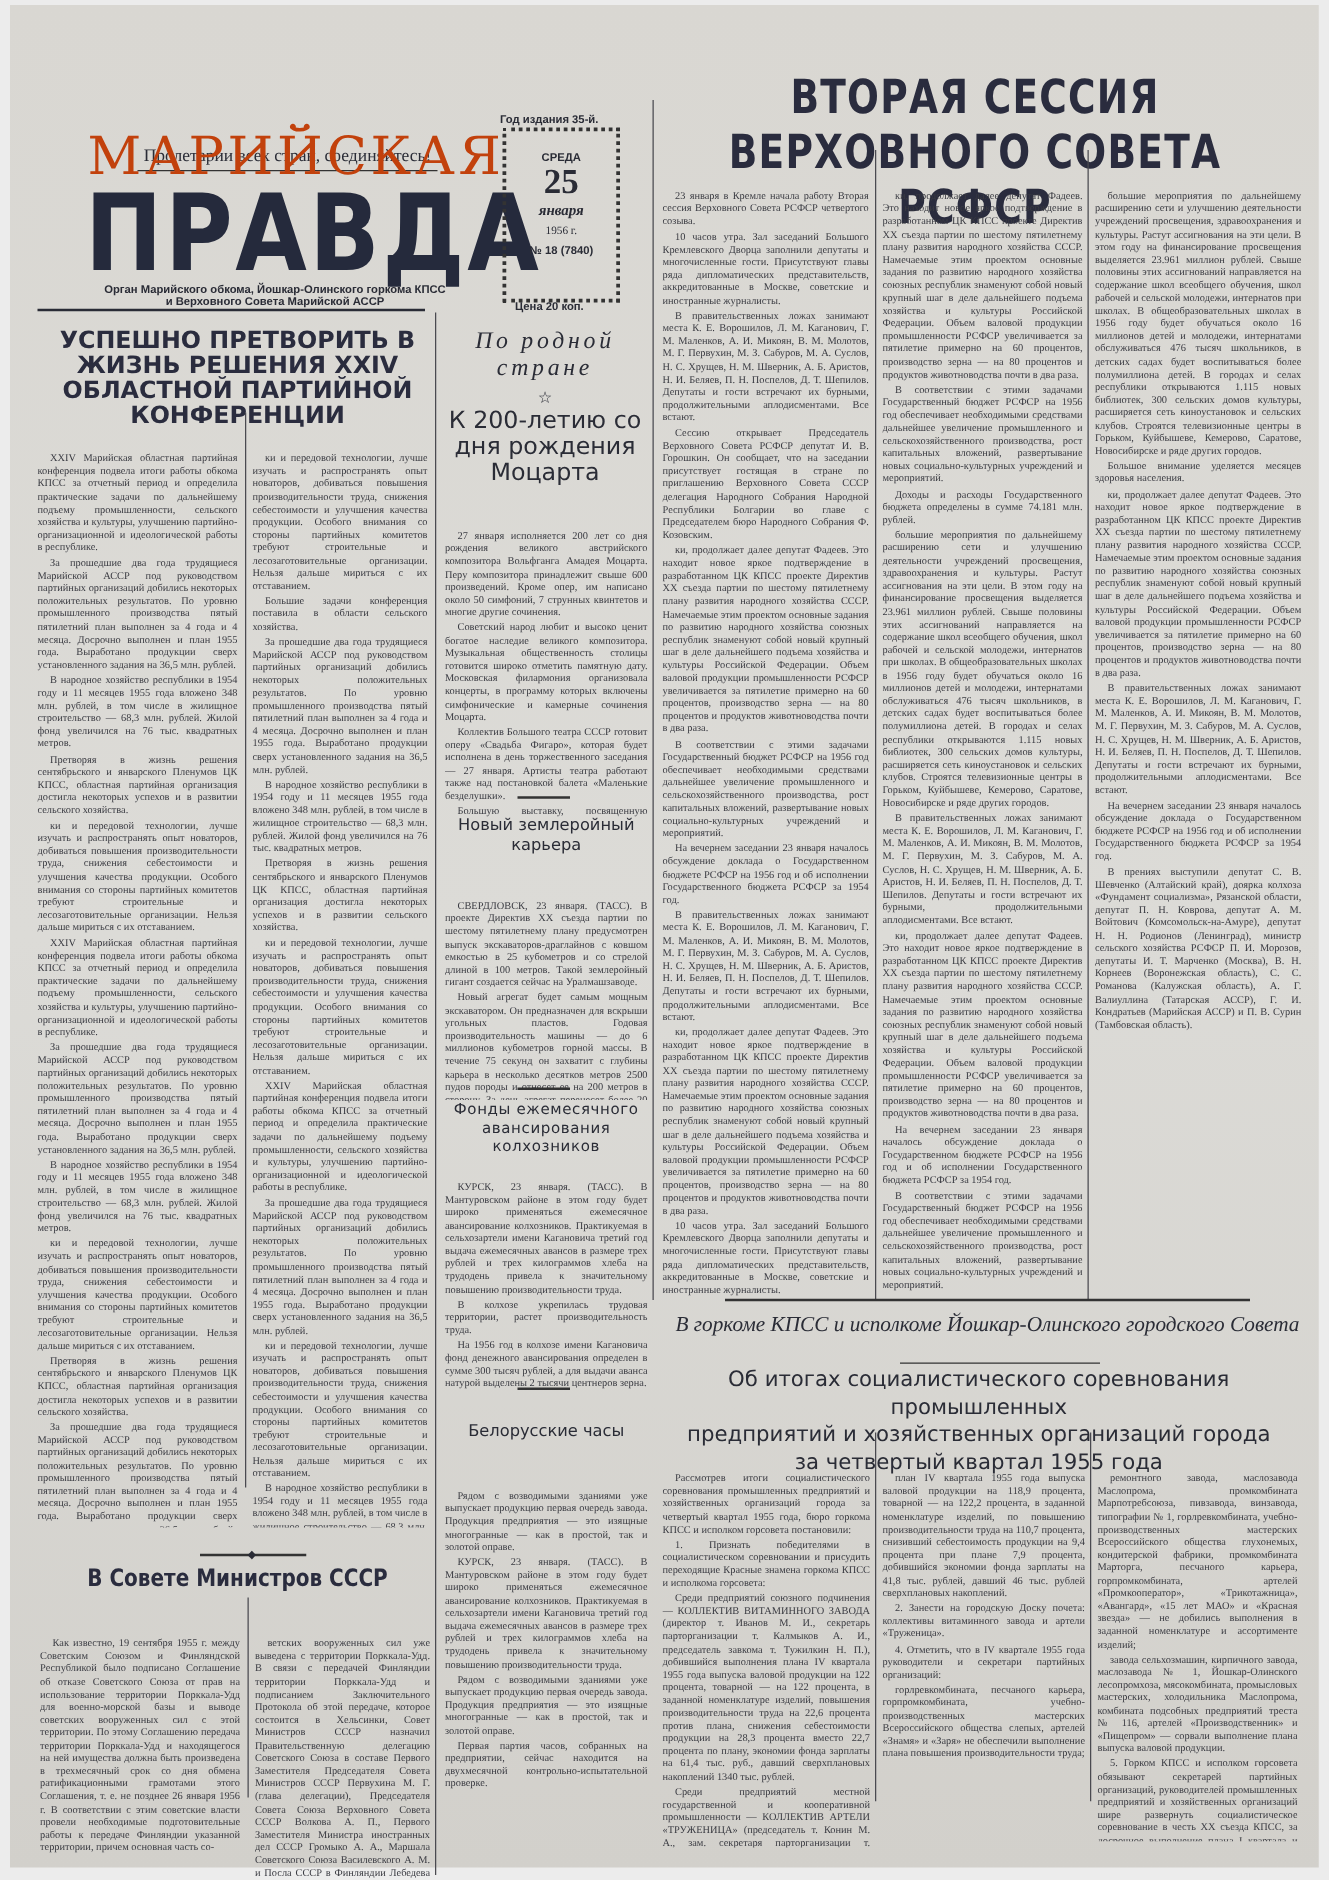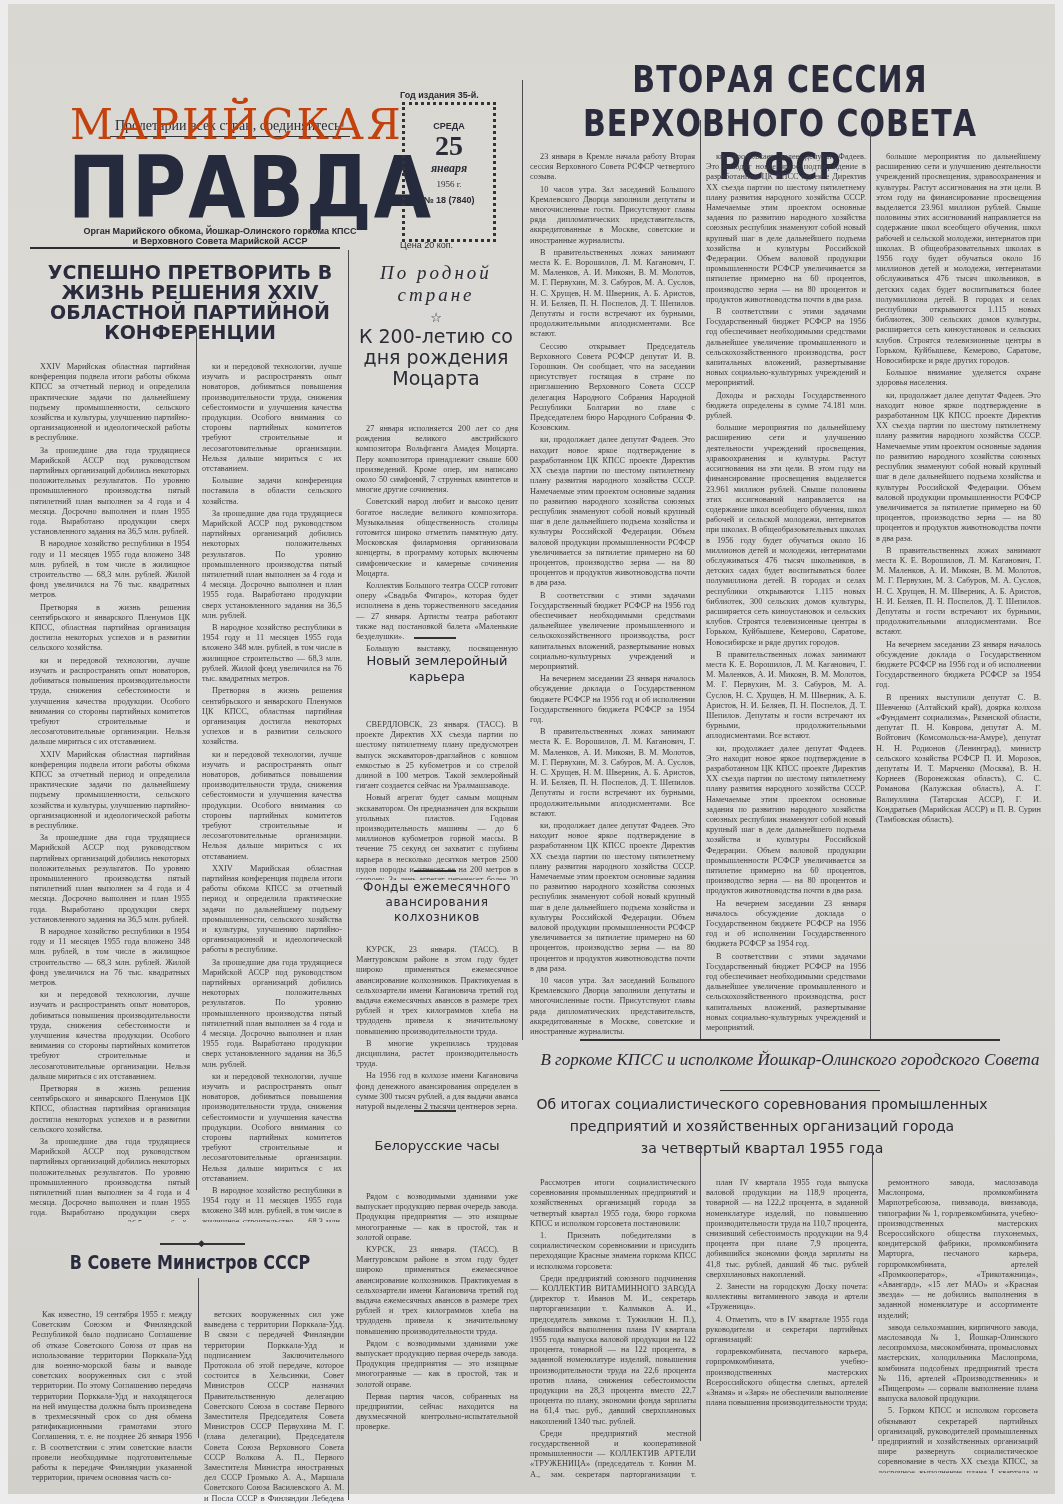--- a/index.html
+++ b/index.html
@@ -15,35 +15,35 @@
   .title2{left:68px;top:148px;width:286px;font-size:74px;font-weight:bold;text-align:center;
           font-family:"DejaVu Sans",sans-serif;color:#252a3c;letter-spacing:2px;line-height:78px;transform:scaleY(1.15);}
   .organ{left:80px;top:226px;width:280px;font-size:9px;text-align:center;font-family:"Liberation Sans",sans-serif;font-weight:bold;}
   .year{left:400px;top:90px;width:120px;font-size:9px;font-family:"Liberation Sans",sans-serif;font-weight:bold;}
   .datebox{left:402px;top:102px;width:88px;height:134px;border:3px dotted #333;text-align:center;}
   .datebox .d{font-size:9px;font-family:"Liberation Sans",sans-serif;font-weight:bold;margin-top:16px;}
   .datebox .n{font-size:28px;font-weight:bold;line-height:30px;}
   .datebox .m{font-size:12px;font-style:italic;font-weight:bold;}
   .datebox .y{font-size:9px;margin-top:3px;}
   .datebox .i{font-size:9px;font-family:"Liberation Sans",sans-serif;font-weight:bold;margin-top:6px;}
-  .price{left:400px;top:240px;width:90px;font-size:9px;font-family:"Liberation Sans",sans-serif;font-weight:normal;}
+  .price{left:412px;top:240px;width:90px;font-size:9px;font-family:"Liberation Sans",sans-serif;font-weight:bold;}
   .rule{height:2px;background:#2a2c36;}
   .vrule{width:1px;background:#4a4a50;}
   .h-bold{font-family:"DejaVu Sans",sans-serif;font-weight:bold;text-align:center;color:#2a2c3e;}
   .main-h{left:540px;top:70px;width:480px;font-size:30px;letter-spacing:1px;transform:scaleY(1.25);}
   .h1{left:40px;top:262px;width:300px;font-size:19px;line-height:20px;}
   .rubric{left:356px;top:262px;width:160px;font-size:19px;font-style:italic;text-align:center;letter-spacing:3px;line-height:22px;}
   .star{left:356px;top:310px;width:160px;text-align:center;font-size:13px;}
   .sans-h{font-family:"DejaVu Sans",sans-serif;text-align:center;}
   .col{font-size:8.3px;line-height:10.2px;text-align:justify;color:#3a3b42;overflow:hidden;margin-top:32px;}
   .col p{margin:0 0 2px 0;text-indent:10px;}
   .short{width:42px;height:2px;background:#333;position:absolute;}
   .ornament{position:absolute;height:1.5px;background:#333;}
   .gorkom-italic{left:540px;top:1050px;width:500px;font-size:17px;font-style:italic;text-align:center;line-height:20px;}
-  .gorkom-sub{left:512px;top:1093px;width:500px;font-size:14px;line-height:22px;}
+  .gorkom-sub{left:533px;top:1093px;width:500px;font-size:17px;line-height:22px;}
 </style>
 </head>
 <body>
 
 <div class="paper"></div>
 
 <div class="abs motto">Пролетарии всех стран, соединяйтесь!</div>
 <div class="abs title1">МАРИЙСКАЯ</div>
 <div class="abs title2">ПРАВДА</div>
 <div class="abs organ">
@@ -82,21 +82,21 @@
   <p>Доходы и расходы Государственного бюджета определены в сумме 74.181 млн. рублей.</p>
   <p>большие мероприятия по дальнейшему расширению сети и улучшению деятельности учреждений просвещения, здравоохранения и культуры. Растут ассигнования на эти цели. В этом году на финансирование просвещения выделяется 23.961 миллион рублей. Свыше половины этих ассигнований направляется на содержание школ всеобщего обучения, школ рабочей и сельской молодежи, интернатов при школах. В общеобразовательных школах в 1956 году будет обучаться около 16 миллионов детей и молодежи, интернатами обслуживаться 476 тысяч школьников, в детских садах будет воспитываться более полумиллиона детей. В городах и селах республики открываются 1.115 новых библиотек, 300 сельских домов культуры, расширяется сеть киноустановок и сельских клубов. Строятся телевизионные центры в Горьком, Куйбышеве, Кемерово, Саратове, Новосибирске и ряде других городов.</p>
   <p>В правительственных ложах занимают места К. Е. Ворошилов, Л. М. Каганович, Г. М. Маленков, А. И. Микоян, В. М. Молотов, М. Г. Первухин, М. З. Сабуров, М. А. Суслов, Н. С. Хрущев, Н. М. Шверник, А. Б. Аристов, Н. И. Беляев, П. Н. Поспелов, Д. Т. Шепилов. Депутаты и гости встречают их бурными, продолжительными аплодисментами. Все встают.</p>
   <p>ки, продолжает далее депутат Фадеев. Это находит новое яркое подтверждение в разработанном ЦК КПСС проекте Директив XX съезда партии по шестому пятилетнему плану развития народного хозяйства СССР. Намечаемые этим проектом основные задания по развитию народного хозяйства союзных республик знаменуют собой новый крупный шаг в деле дальнейшего подъема хозяйства и культуры Российской Федерации. Объем валовой продукции промышленности РСФСР увеличивается за пятилетие примерно на 60 процентов, производство зерна — на 80 процентов и продуктов животноводства почти в два раза.</p>
   <p>На вечернем заседании 23 января началось обсуждение доклада о Государственном бюджете РСФСР на 1956 год и об исполнении Государственного бюджета РСФСР за 1954 год.</p>
   <p>В соответствии с этими задачами Государственный бюджет РСФСР на 1956 год обеспечивает необходимыми средствами дальнейшее увеличение промышленного и сельскохозяйственного производства, рост капитальных вложений, развертывание новых социально-культурных учреждений и мероприятий.</p>
 </div>
 <div class="abs vrule" style="left:870px;top:120px;height:920px;"></div>
 <div class="abs col" style="left:876px;top:120px;width:165px;height:920px;">
   <p>большие мероприятия по дальнейшему расширению сети и улучшению деятельности учреждений просвещения, здравоохранения и культуры. Растут ассигнования на эти цели. В этом году на финансирование просвещения выделяется 23.961 миллион рублей. Свыше половины этих ассигнований направляется на содержание школ всеобщего обучения, школ рабочей и сельской молодежи, интернатов при школах. В общеобразовательных школах в 1956 году будет обучаться около 16 миллионов детей и молодежи, интернатами обслуживаться 476 тысяч школьников, в детских садах будет воспитываться более полумиллиона детей. В городах и селах республики открываются 1.115 новых библиотек, 300 сельских домов культуры, расширяется сеть киноустановок и сельских клубов. Строятся телевизионные центры в Горьком, Куйбышеве, Кемерово, Саратове, Новосибирске и ряде других городов.</p>
-  <p>Большое внимание уделяется охране здоровья населения.</p>
+  <p>Большое внимание уделяется месяцев здоровья населения.</p>
   <p>ки, продолжает далее депутат Фадеев. Это находит новое яркое подтверждение в разработанном ЦК КПСС проекте Директив XX съезда партии по шестому пятилетнему плану развития народного хозяйства СССР. Намечаемые этим проектом основные задания по развитию народного хозяйства союзных республик знаменуют собой новый крупный шаг в деле дальнейшего подъема хозяйства и культуры Российской Федерации. Объем валовой продукции промышленности РСФСР увеличивается за пятилетие примерно на 60 процентов, производство зерна — на 80 процентов и продуктов животноводства почти в два раза.</p>
   <p>В правительственных ложах занимают места К. Е. Ворошилов, Л. М. Каганович, Г. М. Маленков, А. И. Микоян, В. М. Молотов, М. Г. Первухин, М. З. Сабуров, М. А. Суслов, Н. С. Хрущев, Н. М. Шверник, А. Б. Аристов, Н. И. Беляев, П. Н. Поспелов, Д. Т. Шепилов. Депутаты и гости встречают их бурными, продолжительными аплодисментами. Все встают.</p>
   <p>На вечернем заседании 23 января началось обсуждение доклада о Государственном бюджете РСФСР на 1956 год и об исполнении Государственного бюджета РСФСР за 1954 год.</p>
   <p>В прениях выступили депутат С. В. Шевченко (Алтайский край), доярка колхоза «Фундамент социализма», Рязанской области, депутат П. Н. Коврова, депутат А. М. Войтович (Комсомольск-на-Амуре), депутат Н. Н. Родионов (Ленинград), министр сельского хозяйства РСФСР П. И. Морозов, депутаты И. Т. Марченко (Москва), В. Н. Корнеев (Воронежская область), С. С. Романова (Калужская область), А. Г. Валиуллина (Татарская АССР), Г. И. Кондратьев (Марийская АССР) и П. В. Сурин (Тамбовская область).</p>
 </div>
 
 <div class="abs h-bold h1">УСПЕШНО ПРЕТВОРИТЬ В ЖИЗНЬ РЕШЕНИЯ XXIV ОБЛАСТНОЙ ПАРТИЙНОЙ КОНФЕРЕНЦИИ</div>
 <div class="abs col" style="left:30px;top:330px;width:160px;height:860px;">
   <p>XXIV Марийская областная партийная конференция подвела итоги работы обкома КПСС за отчетный период и определила практические задачи по дальнейшему подъему промышленности, сельского хозяйства и культуры, улучшению партийно-организационной и идеологической работы в республике.</p>
   <p>За прошедшие два года трудящиеся Марийской АССР под руководством партийных организаций добились некоторых положительных результатов. По уровню промышленного производства пятый пятилетний план выполнен за 4 года и 4 месяца. Досрочно выполнен и план 1955 года. Выработано продукции сверх установленного задания на 36,5 млн. рублей.</p>
@@ -152,21 +152,21 @@
 <div class="abs sans-h" style="left:356px;top:653px;width:162px;font-size:13px;line-height:16px;">Новый землеройный карьера</div>
 <div class="abs col" style="left:356px;top:688px;width:162px;height:160px;">
   <p>СВЕРДЛОВСК, 23 января. (ТАСС). В проекте Директив XX съезда партии по шестому пятилетнему плану предусмотрен выпуск экскаваторов-драглайнов с ковшом емкостью в 25 кубометров и со стрелой длиной в 100 метров. Такой землеройный гигант создается сейчас на Уралмашзаводе.</p>
   <p>Новый агрегат будет самым мощным экскаватором. Он предназначен для вскрыши угольных пластов. Годовая производительность машины — до 6 миллионов кубометров горной массы. В течение 75 секунд он захватит с глубины карьера в несколько десятков метров 2500 пудов породы и отнесет ее на 200 метров в сторону. За день агрегат перенесет более 20 тысяч кубометров горной массы.</p>
 </div>
 <div class="short" style="left:414px;top:870px;"></div>
 
 <div class="abs sans-h" style="left:356px;top:880px;width:162px;font-size:12px;line-height:15px;letter-spacing:.5px;">Фонды ежемесячного авансирования колхозников</div>
 <div class="abs col" style="left:356px;top:913px;width:162px;height:170px;">
   <p>КУРСК, 23 января. (ТАСС). В Мантуровском районе в этом году будет широко применяться ежемесячное авансирование колхозников. Практикуемая в сельхозартели имени Кагановича третий год выдача ежемесячных авансов в размере трех рублей и трех килограммов хлеба на трудодень привела к значительному повышению производительности труда.</p>
-  <p>В многие укрепилась трудовая дисциплина, растет производительность труда.</p>
+  <p>В колхозе укрепилась трудовая территории, растет производительность труда.</p>
   <p>На 1956 год в колхозе имени Кагановича фонд денежного авансирования определен в сумме 300 тысяч рублей, а для выдачи аванса натурой выделены 2 тысячи центнеров зерна.</p>
 </div>
 <div class="short" style="left:414px;top:1110px;"></div>
 
 <div class="abs sans-h" style="left:356px;top:1138px;width:162px;font-size:13px;">Белорусские часы</div>
 <div class="abs col" style="left:356px;top:1160px;width:162px;height:280px;">
   <p>Рядом с возводимыми зданиями уже выпускает продукцию первая очередь завода. Продукция предприятия — это изящные многогранные — как в простой, так и золотой оправе.</p>
   <p>КУРСК, 23 января. (ТАСС). В Мантуровском районе в этом году будет широко применяться ежемесячное авансирование колхозников. Практикуемая в сельхозартели имени Кагановича третий год выдача ежемесячных авансов в размере трех рублей и трех килограммов хлеба на трудодень привела к значительному повышению производительности труда.</p>
   <p>Рядом с возводимыми зданиями уже выпускает продукцию первая очередь завода. Продукция предприятия — это изящные многогранные — как в простой, так и золотой оправе.</p>
   <p>Первая партия часов, собранных на предприятии, сейчас находится на двухмесячной контрольно-испытательной проверке.</p>

